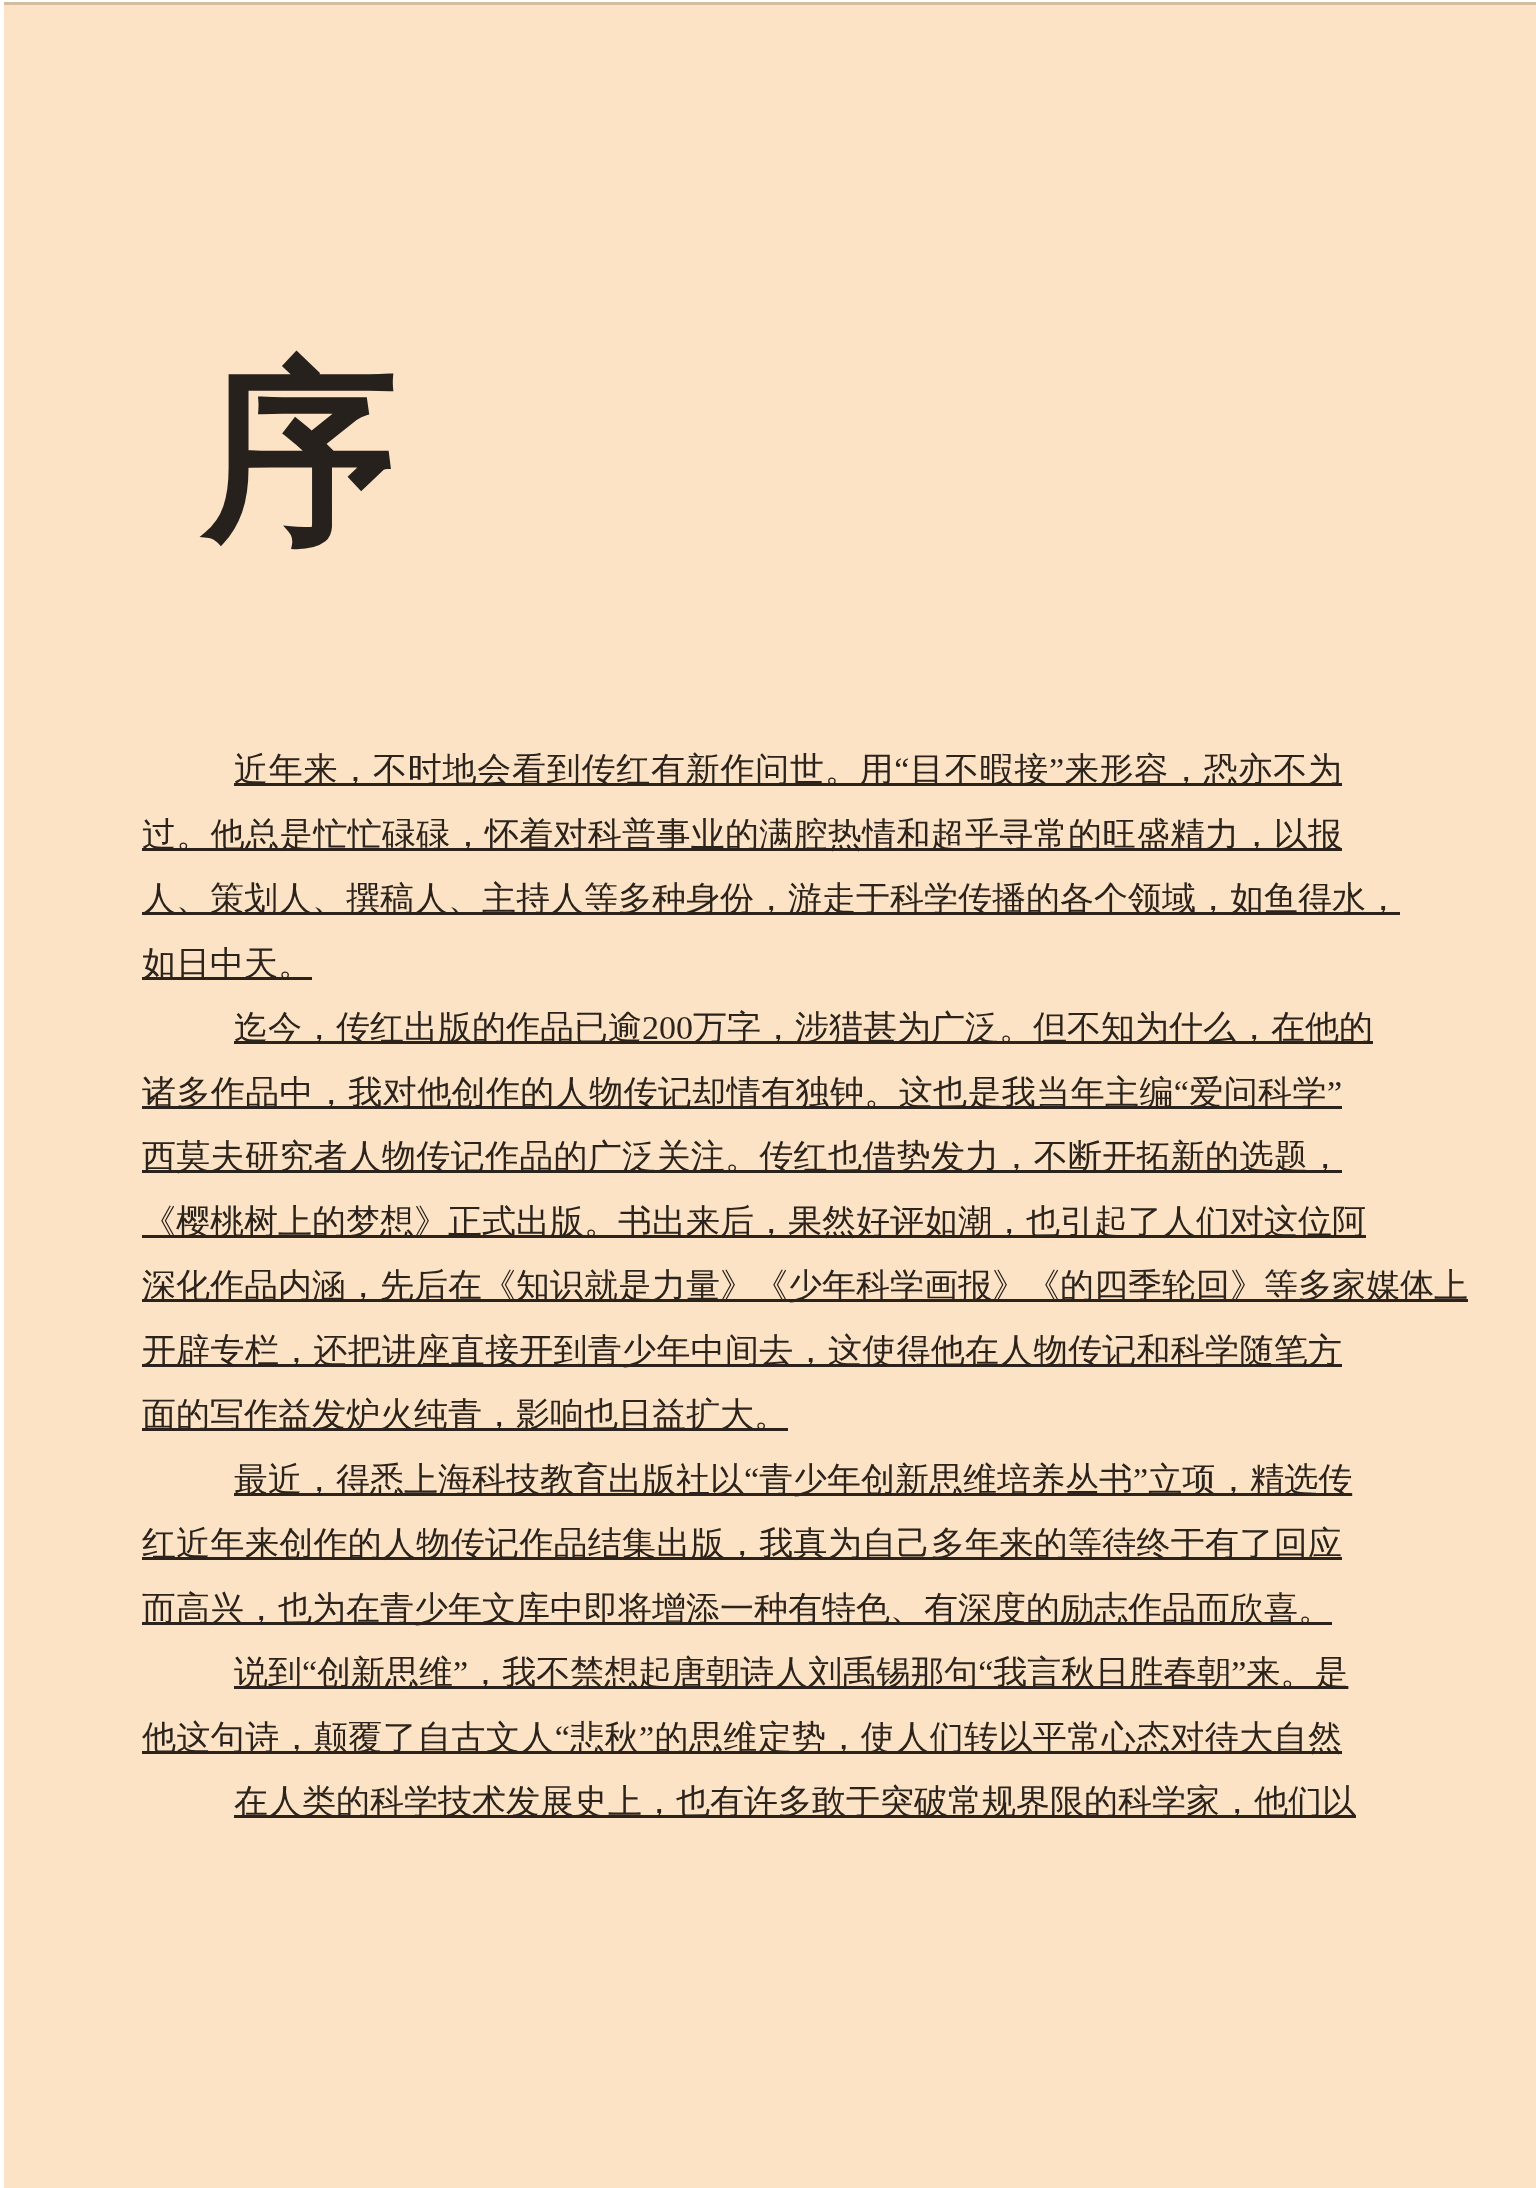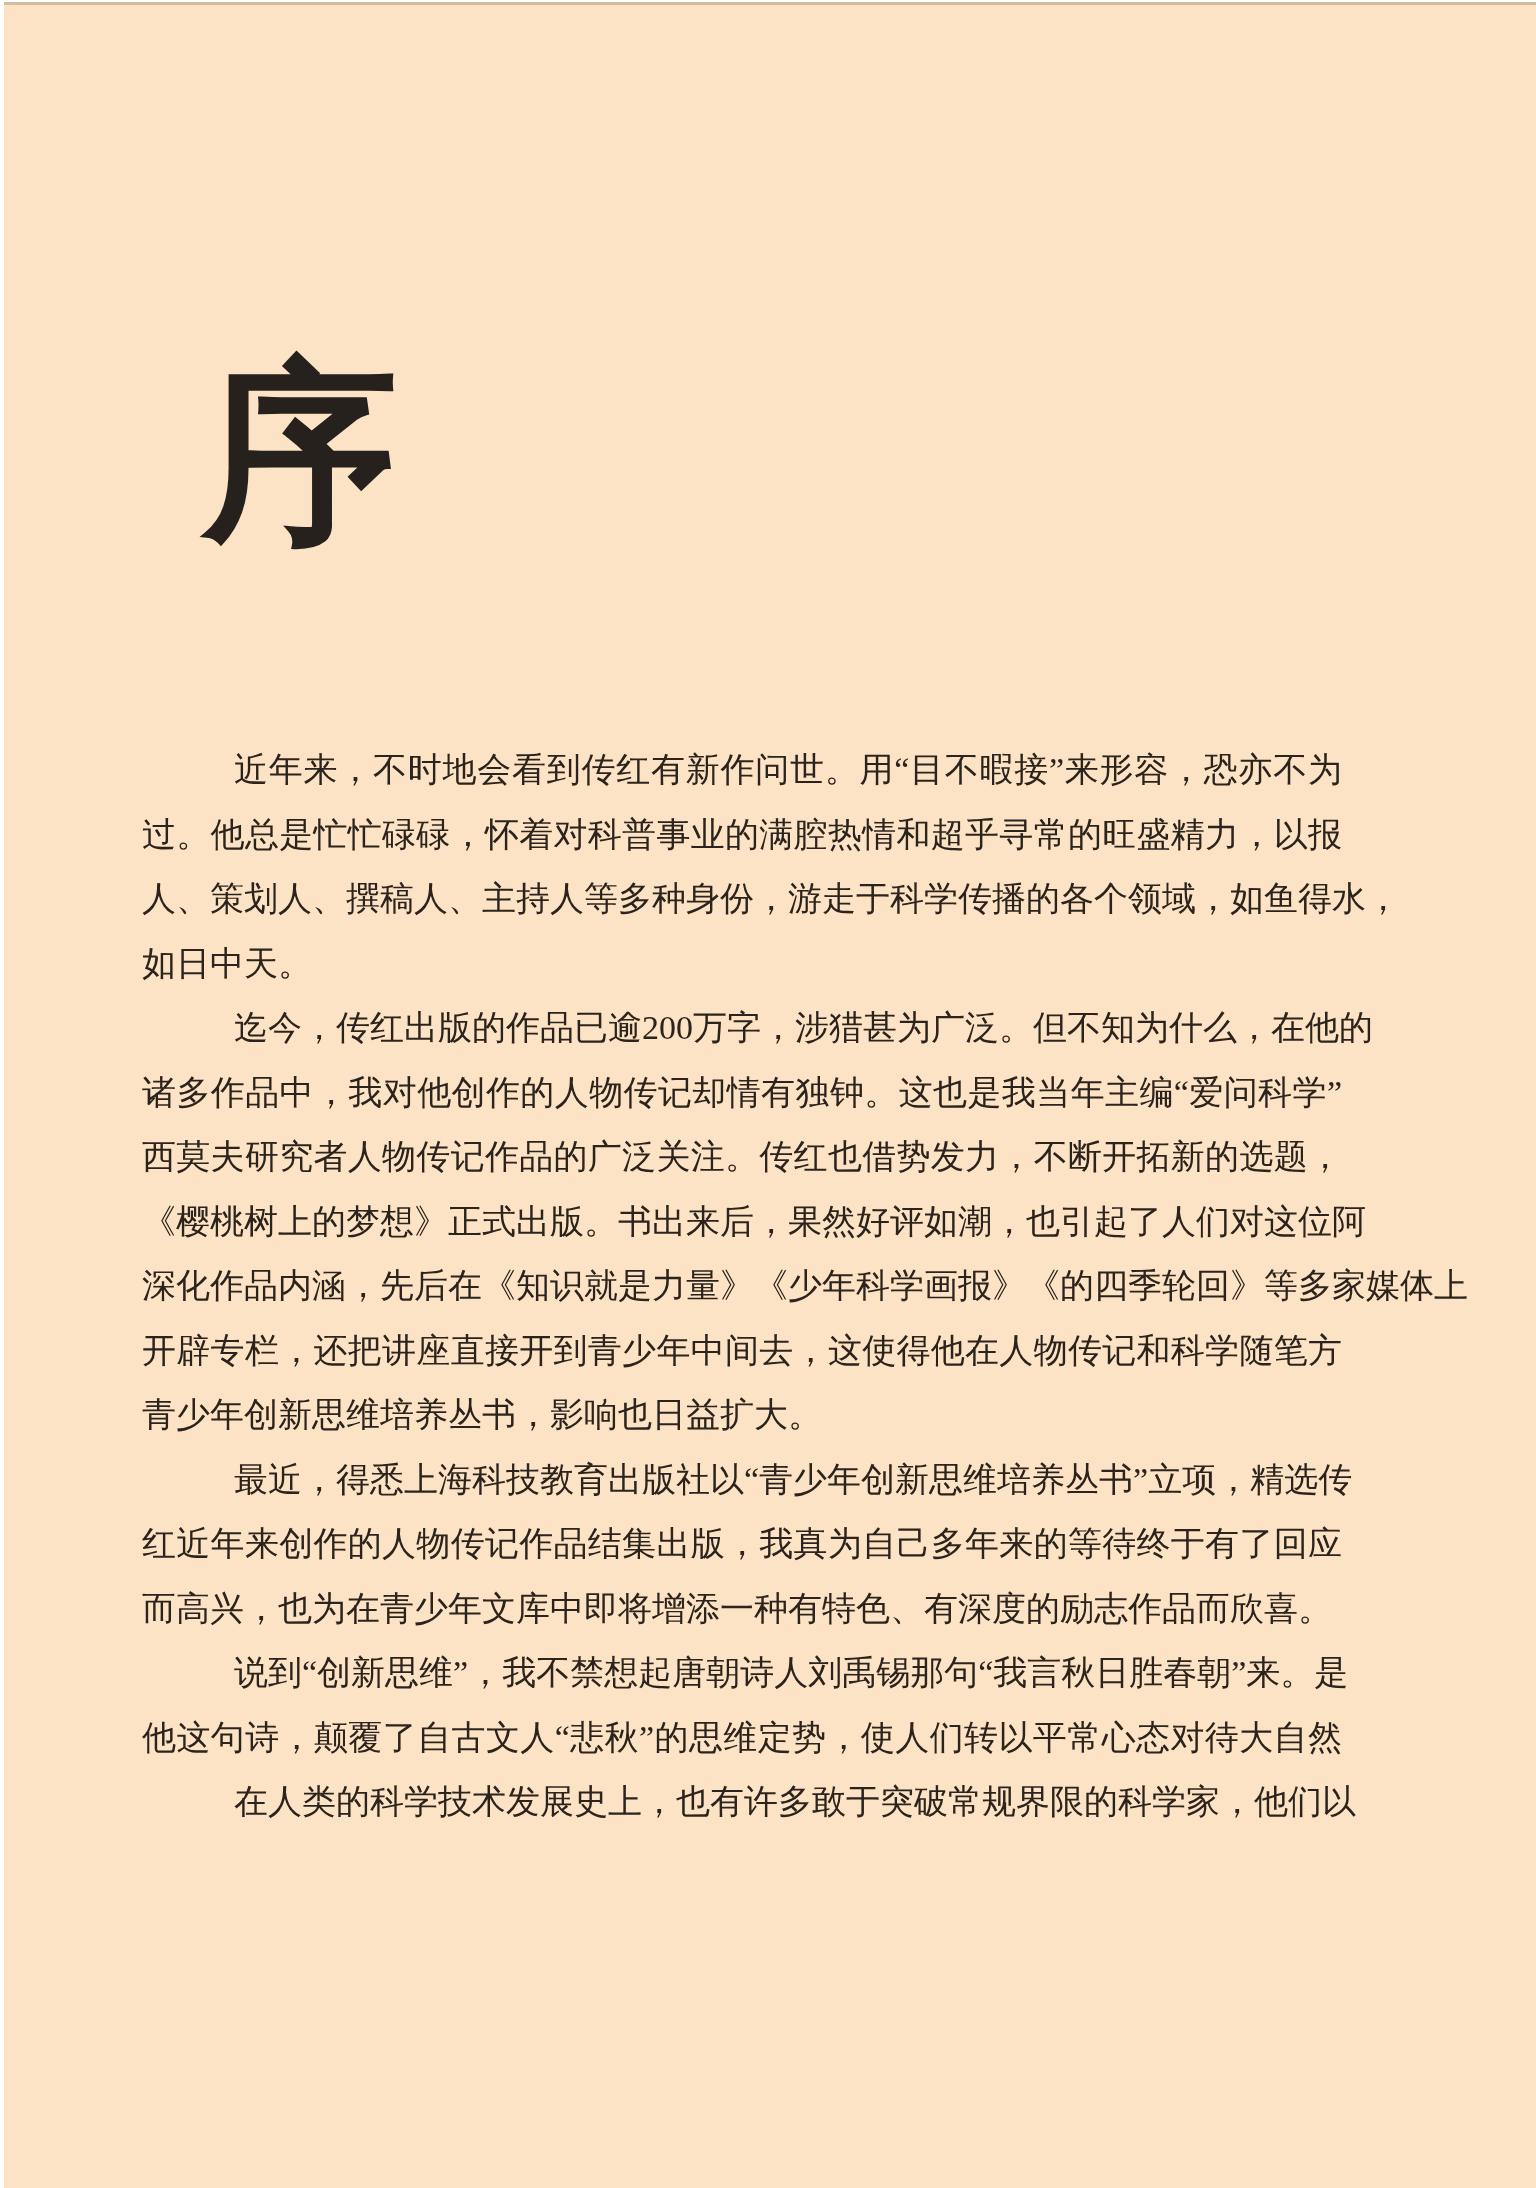--- a/index.html
+++ b/index.html
@@ -58,32 +58,32 @@
   }
   .line.indent {
     padding-left: 92px;
   }
 </style>
 </head>
 <body style="background: rgb(255, 255, 255);">
 
 <div class="page" style="background: rgb(252, 227, 197); border-top-color: rgb(210, 189, 158);">
   <div class="heading" style="color: rgb(39, 33, 29);">序</div>
-  <div class="body-text" style="color: rgb(43, 35, 28);">
+  <div class="body-text" style="color: rgb(43, 35, 28); text-decoration: underline;">
       <div class="line indent full">近年来，不时地会看到传红有新作问世。用“目不暇接”来形容，恐亦不为</div>
       <div class="line full">过。他总是忙忙碌碌，怀着对科普事业的满腔热情和超乎寻常的旺盛精力，以报</div>
       <div class="line full">人、策划人、撰稿人、主持人等多种身份，游走于科学传播的各个领域，如鱼得水，</div>
       <div class="line end">如日中天。</div>
       <div class="line indent full">迄今，传红出版的作品已逾200万字，涉猎甚为广泛。但不知为什么，在他的</div>
       <div class="line full">诸多作品中，我对他创作的人物传记却情有独钟。这也是我当年主编“爱问科学”</div>
       <div class="line full">西莫夫研究者人物传记作品的广泛关注。传红也借势发力，不断开拓新的选题，</div>
       <div class="line full">《樱桃树上的梦想》正式出版。书出来后，果然好评如潮，也引起了人们对这位阿</div>
       <div class="line full">深化作品内涵，先后在《知识就是力量》《少年科学画报》《的四季轮回》等多家媒体上</div>
       <div class="line full">开辟专栏，还把讲座直接开到青少年中间去，这使得他在人物传记和科学随笔方</div>
-      <div class="line end">青少年创新思维培养丛书，影响也日益扩大。</div>
+      <div class="line end">面的写作益发炉火纯青，影响也日益扩大。</div>
       <div class="line indent full">最近，得悉上海科技教育出版社以“青少年创新思维培养丛书”立项，精选传</div>
       <div class="line full">红近年来创作的人物传记作品结集出版，我真为自己多年来的等待终于有了回应</div>
       <div class="line end">而高兴，也为在青少年文库中即将增添一种有特色、有深度的励志作品而欣喜。</div>
       <div class="line indent full">说到“创新思维”，我不禁想起唐朝诗人刘禹锡那句“我言秋日胜春朝”来。是</div>
       <div class="line full">他这句诗，颠覆了自古文人“悲秋”的思维定势，使人们转以平常心态对待大自然</div>
       <div class="line indent full">在人类的科学技术发展史上，也有许多敢于突破常规界限的科学家，他们以</div>
     </div>
 </div>
 
 </body></html>

